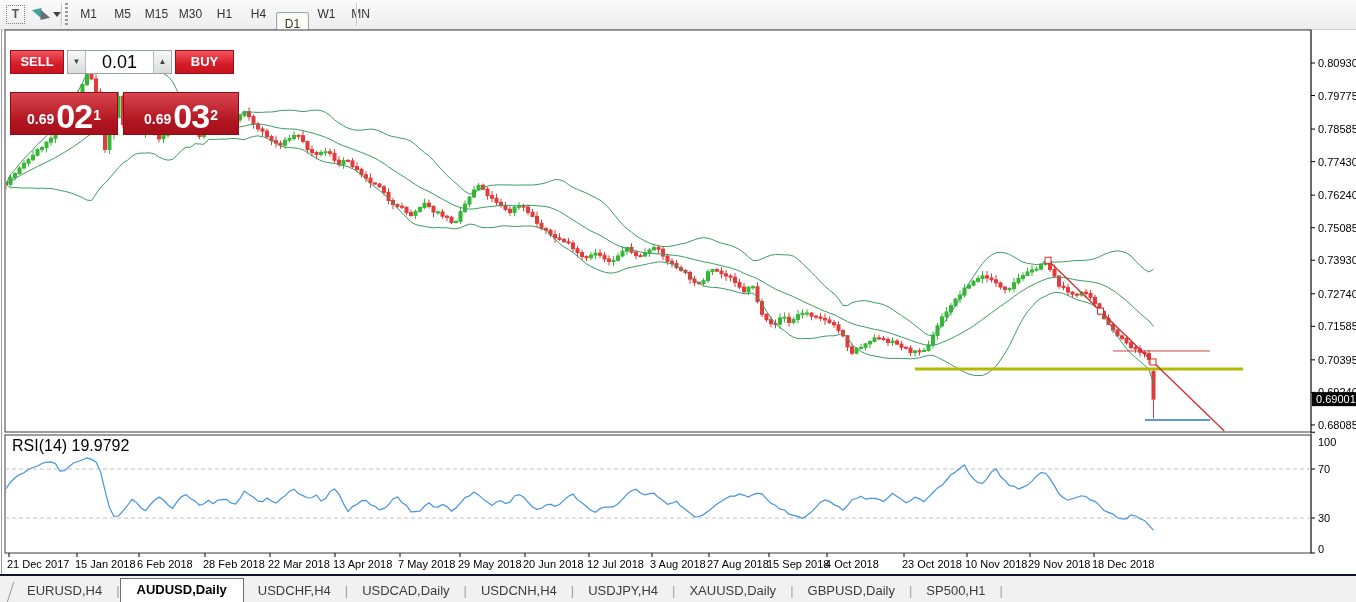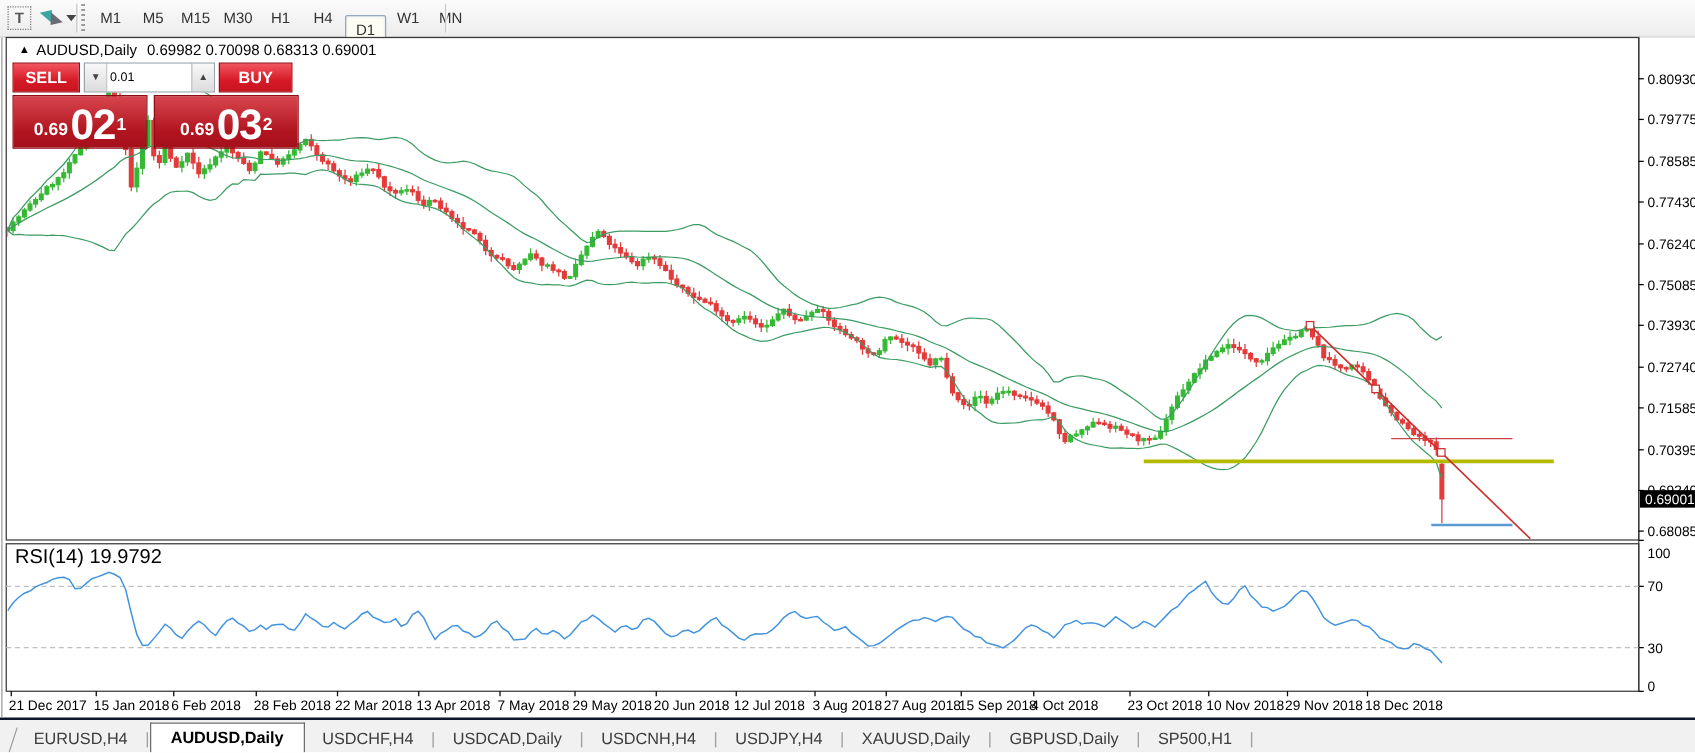--- a/index.html
+++ b/index.html
@@ -33,22 +33,22 @@
   .panel{position:absolute;left:10px;top:50px;width:229px;z-index:4;}
   .prow1{display:flex;height:24px;}
   .btn-trade{background:linear-gradient(#f2555f,#d61b27 60%,#c8141f);border:1px solid #9d0d16;color:#fff;
              font-weight:bold;font-size:13px;text-align:center;line-height:22px;}
   .sellb{width:52px;}
   .buyb{width:57px;}
   .vol-wrap{display:flex;margin:0 3px;border:1px solid #9aa4ad;background:#fff;height:22px;}
   .spin{width:17px;background:linear-gradient(#f8f8f8,#dcdcdc);border:0;color:#444;font-size:8px;line-height:22px;text-align:center;}
   .spin.dn{border-right:1px solid #b5bcc2;}
   .spin.up{border-left:1px solid #b5bcc2;}
-  .vol{width:63px;border:0;outline:none;text-align:left;font-size:10px;font-family:"Liberation Sans",sans-serif;color:#000;}
-  .prow2{display:flex;margin-top:2px;}
+  .vol{width:63px;border:0;outline:none;text-align:center;font-size:18px;font-family:"Liberation Sans",sans-serif;color:#000;}
+  .prow2{display:flex;margin-top:18px;}
   .pbox{height:39px;background:linear-gradient(#d8454e,#b0141f 70%,#a5101b);border:1px solid #8d0c15;
         color:#fff;display:flex;align-items:flex-end;justify-content:center;padding-bottom:2px;}
   .pbox.sell{width:106px;margin-right:5px;}
   .pbox.buy{width:114px;}
   .pbox .sm{font-size:14px;font-weight:bold;line-height:26px;}
   .pbox .big{font-size:34px;font-weight:bold;line-height:32px;letter-spacing:-1px;margin-left:2px;}
   .pbox .sup{font-size:14px;font-weight:bold;line-height:44px;align-self:flex-start;margin-left:1px;}
   
   .tabbar{position:absolute;left:0;bottom:0;width:1356px;height:26px;background:#f1f1f1;
           border-top:2px solid #0f172a;display:flex;align-items:flex-end;font-size:13px;color:#3c3c3c;}
@@ -700,23 +700,20 @@
         <text x="902" y="568" font-size="11" fill="#000">23 Oct 2018</text>
         <line x1="967" y1="553" x2="967" y2="557" stroke="#000"></line>
         <text x="965" y="568" font-size="11" fill="#000">10 Nov 2018</text>
         <line x1="1030" y1="553" x2="1030" y2="557" stroke="#000"></line>
         <text x="1028" y="568" font-size="11" fill="#000">29 Nov 2018</text>
         <line x1="1094" y1="553" x2="1094" y2="557" stroke="#000"></line>
         <text x="1092" y="568" font-size="11" fill="#000">18 Dec 2018</text>
       </g>
     </svg>
 
-  <div class="chart-title">
-    <span class="arr">▲</span><span>AUDUSD,Daily</span><span class="ohlc">0.69982 0.70098 0.68313 0.69001</span>
-  </div>
 
   <div class="rsi-label">RSI(14) 19.9792</div>
 
   <div class="panel">
     <div class="prow1">
       <div class="btn-trade sellb">SELL</div>
       <div class="vol-wrap">
         <div class="spin dn">▼</div>
         <input class="vol" value="0.01" style="">
         <div class="spin up">▲</div>

